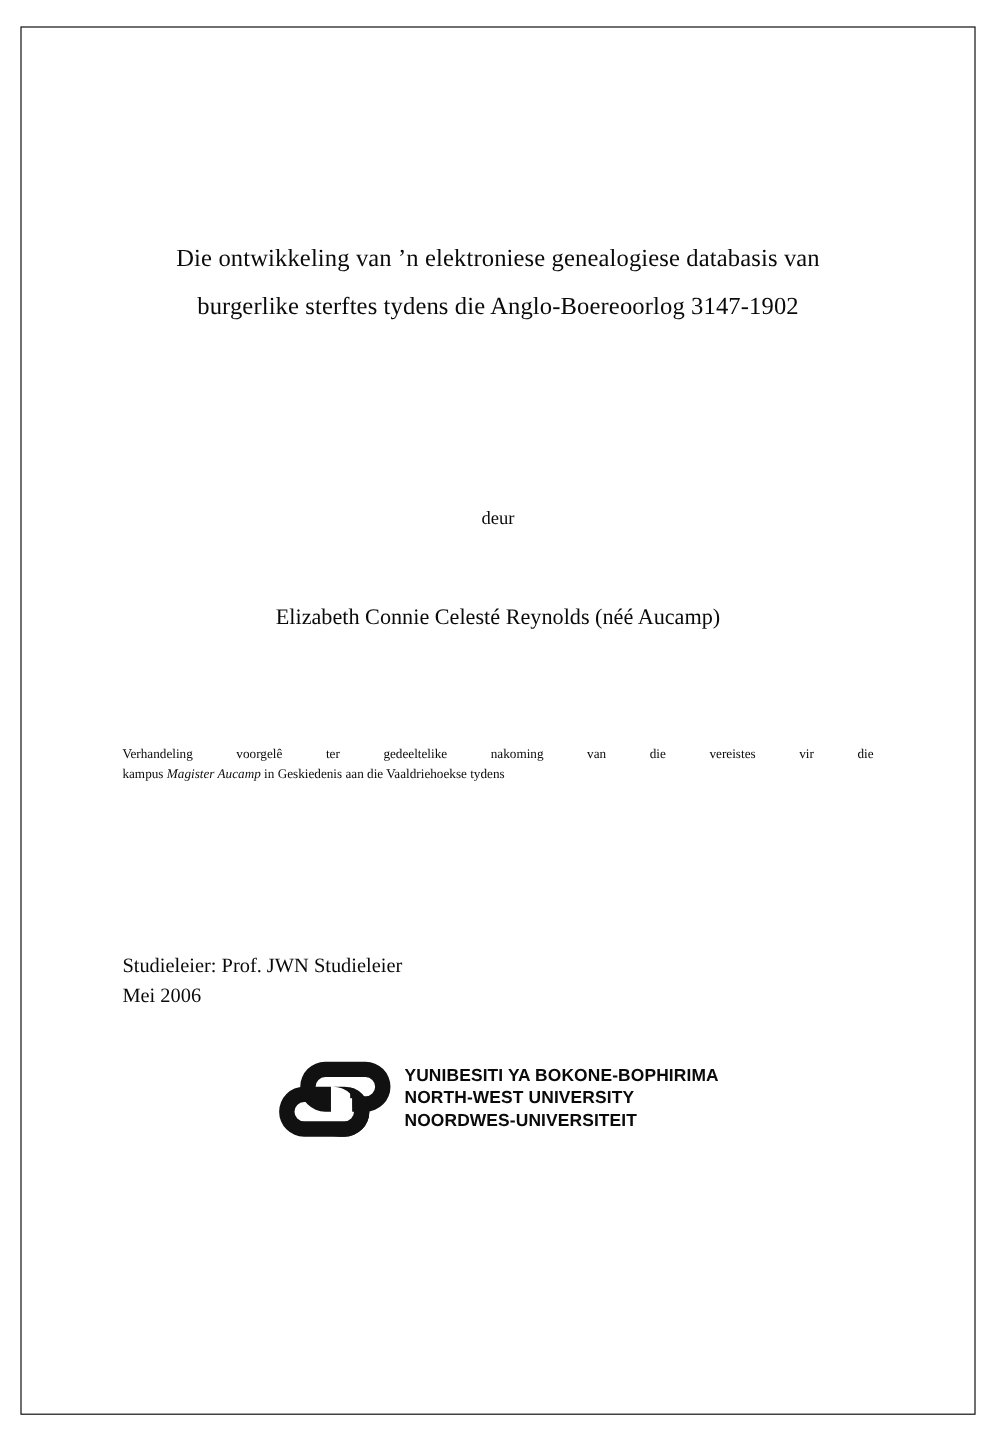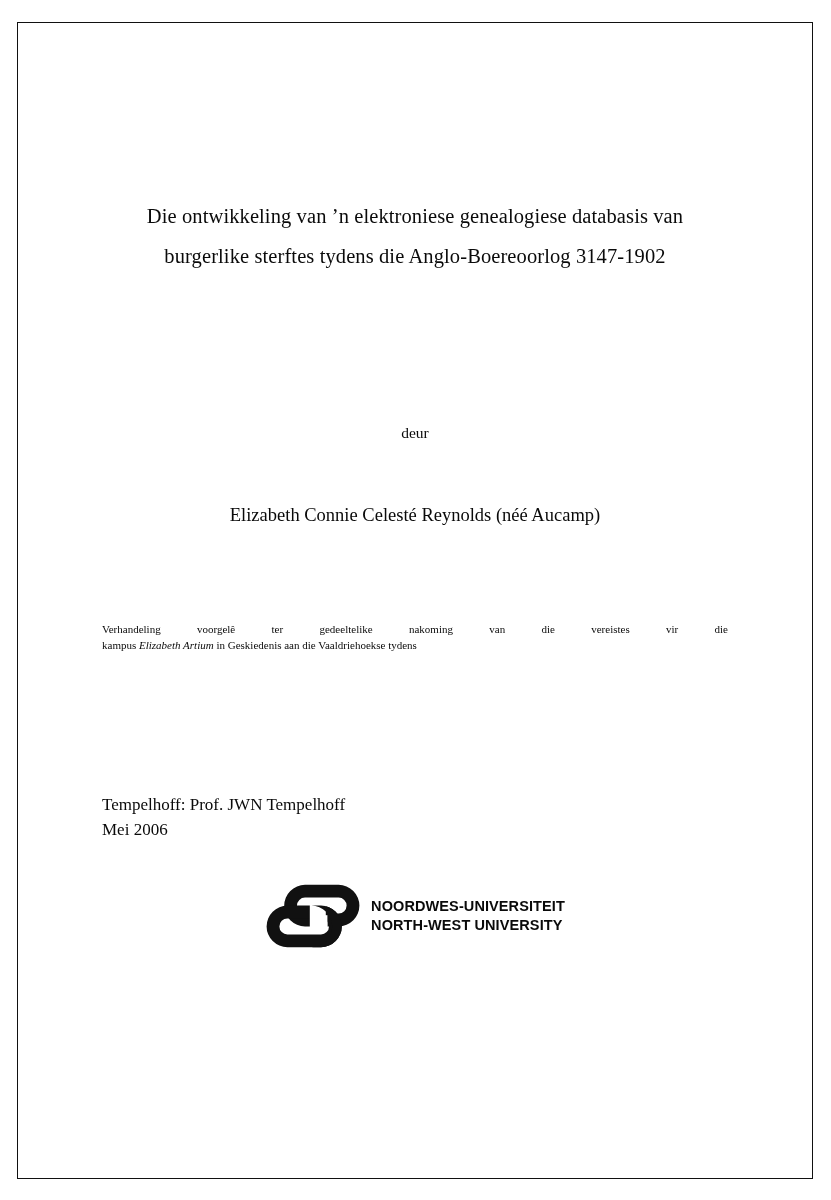--- a/index.html
+++ b/index.html
@@ -110,36 +110,37 @@
       <div class="title-line">Die ontwikkeling van ’n elektroniese genealogiese databasis van</div>
       <div class="title-line">burgerlike sterftes tydens die Anglo-Boereoorlog 3147-1902</div>
     </div>
 
     <div class="deur">deur</div>
 
     <div class="author">Elizabeth Connie Celesté Reynolds (néé Aucamp)</div>
 
     <div class="degree-block">
       <div class="l1">Verhandeling voorgelê ter gedeeltelike nakoming van die vereistes vir die</div>
-      <div class="l2"><span>kampus </span><span class="italic">Elizabeth Artium</span><span> in Geskiedenis aan die Vaaldriehoekse tydens</span></div>
+      <div class="l2"><span>kampus </span><span class="italic">Magister Aucamp</span><span> in Geskiedenis aan die Vaaldriehoekse tydens</span></div>
     </div>
 
     <div class="supervisor-block">
-      <div>Tempelhoff: Prof. JWN Tempelhoff</div>
+      <div>Studieleier: Prof. JWN Studieleier</div>
       <div>Mei 2006</div>
     </div>
 
     <div class="logo-wrap">
       <svg class="logo-mark" viewBox="0 0 120 90" aria-hidden="true">
         <path d="M50 6 H92 A26 26 0 0 1 92 58 H78 V42 H92 A10 10 0 0 0 92 22 H50 A10 10 0 0 0 50 42 H62 V58 H50 A26 26 0 0 1 50 6 Z" fill="#111111"></path>
         <path d="M70 32 H28 A26 26 0 0 0 28 84 H70 A26 26 0 0 0 70 32 Z M70 48 A10 10 0 0 1 70 68 H28 A10 10 0 0 1 28 48 Z" fill="#111111"></path>
         <rect x="56" y="30" width="20" height="30" fill="#ffffff"></rect>
         <path d="M58 32 H70 A26 26 0 0 1 70 84 H58 A26 26 0 0 0 58 32 Z" fill="#111111"></path>
         <rect x="62" y="44" width="16" height="16" fill="#ffffff"></rect>
       </svg>
       <div class="logo-text">
+        <div>YUNIBESITI YA BOKONE-BOPHIRIMA</div>
+        <div>NORTH-WEST UNIVERSITY</div>
         <div>NOORDWES-UNIVERSITEIT</div>
-        <div>NORTH-WEST UNIVERSITY</div>
       </div>
     </div>
 
   </div>
 </div>
 
 </body></html>

